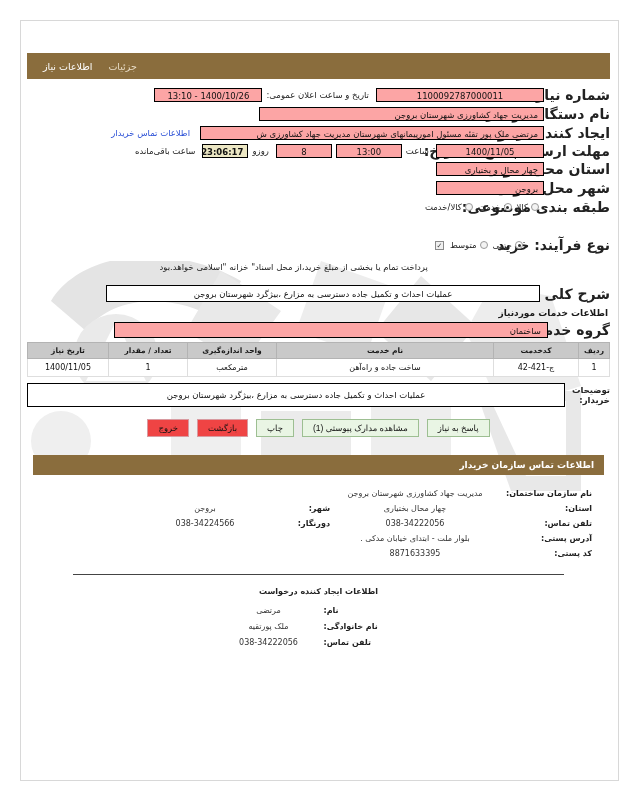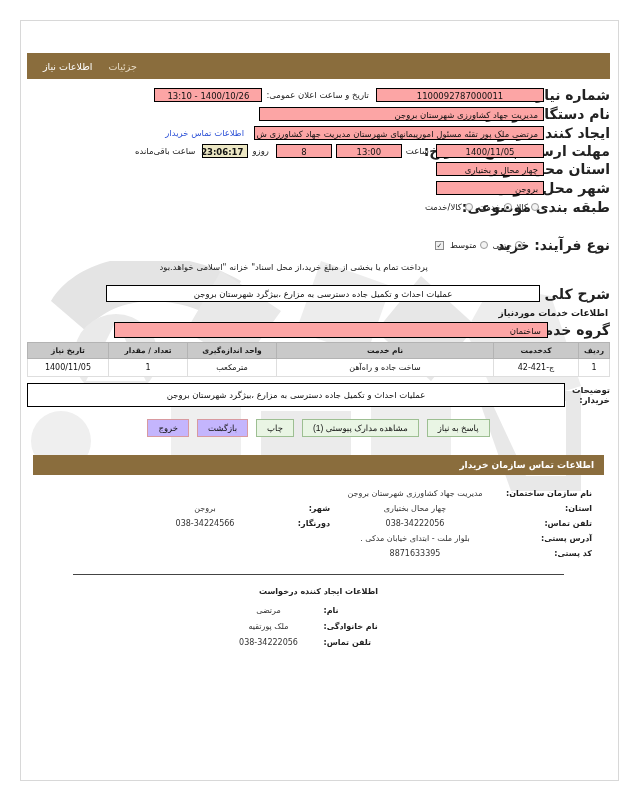--- a/index.html
+++ b/index.html
@@ -258,21 +258,21 @@
     border: 1px solid #9a9a9a;
     font-size: 8.5px;
     padding: 2px 10px;
     cursor: pointer;
     color: #111;
     white-space: nowrap;
     line-height: 12px;
     box-sizing: border-box;
   }
   .btn.green { background: #e9f5e4; border-color: #9dbf92; }
-  .btn.red   { background: #c4b5fd; border-color: #d89aa0; }
+  .btn.red   { background: #ef4444; border-color: #d89aa0; }
 
   
   .contact-panel {
     margin: 12px 14px 0 14px;
     position: relative;
   }
   .contact-head {
     background: #8a6d3d;
     color: #fff;
     font-size: 9px;
@@ -351,21 +351,21 @@
       <span class="fld center" style="width:108px;">1400/10/26 - 13:10</span>
     </div>
 
     <div class="row">
       <span class="lbl lbl-w">نام دستگاه خریدار:</span>
       <span class="fld rtl-text" style="width:285px;padding-right:5px;">مدیریت جهاد کشاورزی شهرستان بروجن</span>
     </div>
 
     <div class="row">
       <span class="lbl lbl-w">ایجاد کننده درخواست:</span>
-      <span class="fld rtl-text" style="width:290px;padding-right:5px;">مرتضی ملک پور تقئه مسئول امورپیمانهای شهرستان مدیریت جهاد کشاورزی ش</span>
+      <span class="fld rtl-text" style="width:344px;padding-right:5px;">مرتضی ملک پور تقئه مسئول امورپیمانهای شهرستان مدیریت جهاد کشاورزی ش</span>
       <a class="link">اطلاعات تماس خریدار</a>
     </div>
 
     <div class="row">
       <span class="lbl lbl-w" style="line-height:9px;">مهلت ارسال پاسخ تا تاریخ:</span>
       <span class="fld center" style="width:108px;">1400/11/05</span>
       <span class="mid-lbl">ساعت</span>
       <span class="fld center" style="width:66px;">13:00</span>
       <span class="fld" style="width:56px;text-align:center;">8</span>
       <span class="mid-lbl">روزو</span>

